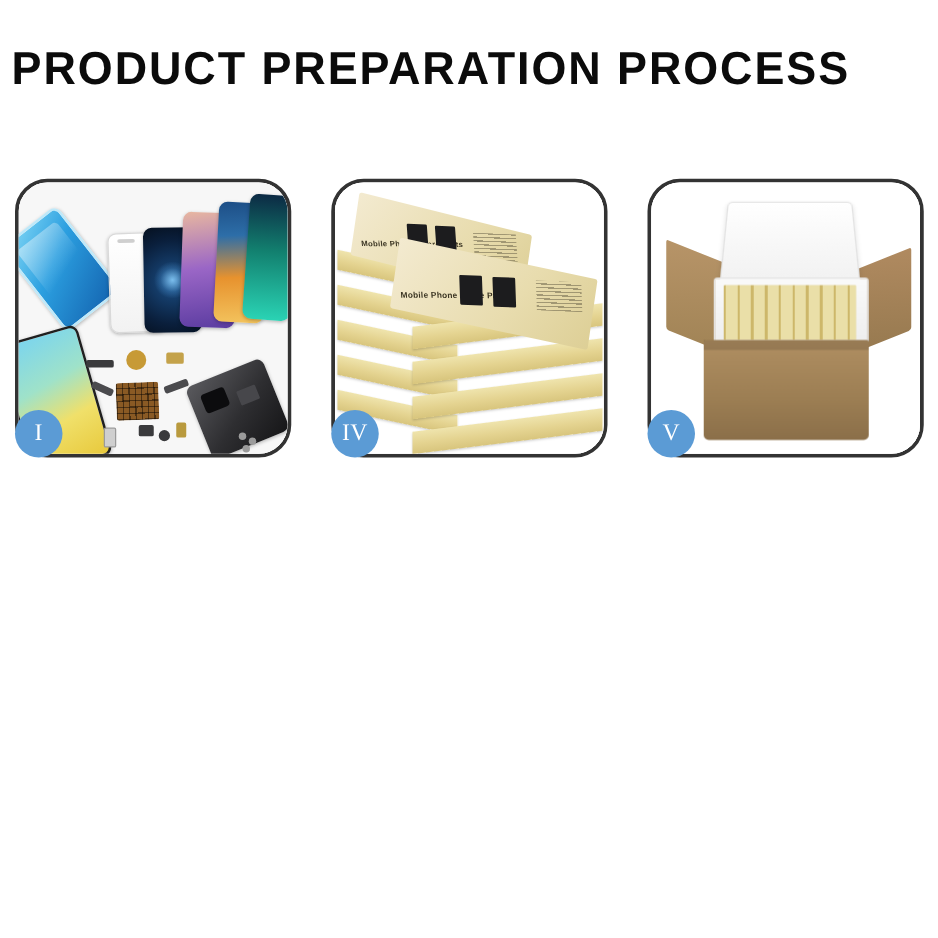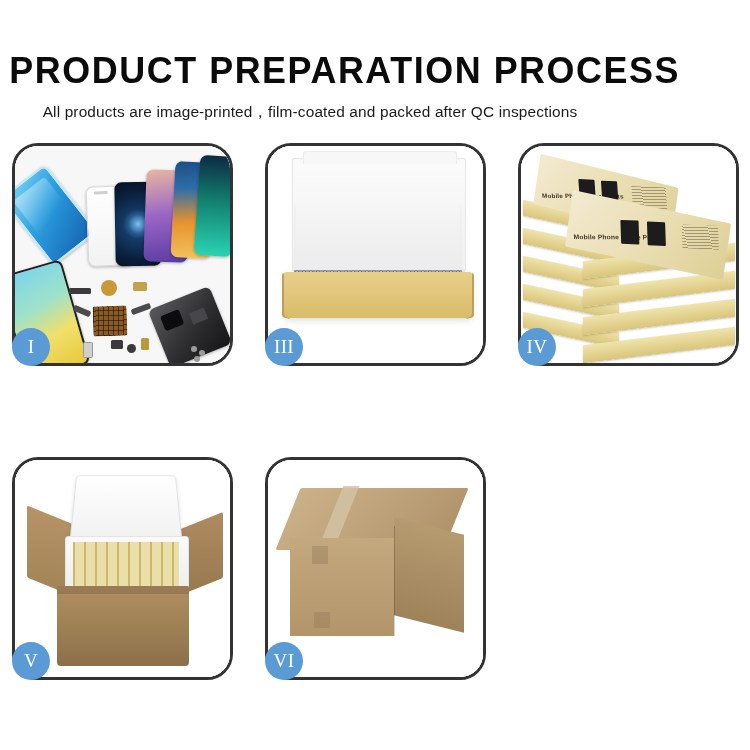--- a/index.html
+++ b/index.html
@@ -20,22 +20,21 @@
     height: 750px;
     background: #ffffff;
   }
 
   
   .header {
     position: absolute;
     left: 0;
     top: 36px;
     width: 620px;
-    text-align: center;
-    margin-top: 16px;
+    text-align: left;
   }
   .title {
     font-family: "Liberation Sans", sans-serif;
     font-size: 37px;
     font-weight: bold;
     letter-spacing: 1.6px;
     color: #0b0b0b;
     line-height: 1.05;
     white-space: nowrap;
     transform: scaleX(0.97);
@@ -369,21 +368,20 @@
   .c6-tab2{ position:absolute; left:46px; top:152px; width:16px; height:16px; background:rgba(0,0,0,0.08); }
   .c6-edge{ position:absolute; left:126px; top:66px; width:1px; height:110px; background:rgba(0,0,0,0.18); }
 </style>
 </head>
 <body>
 
 <div class="page">
 
   <div class="header">
     <div class="title">PRODUCT PREPARATION PROCESS</div>
-    <div class="subtitle">All products are image-printed，film-coated and packed after QC inspections</div>
   </div>
 
   <div class="grid">
 
     <div class="panel">
       <div class="panel-clip">
         <div class="p1-bg"></div>
         <div class="ph ph-a"></div>
         <div class="ph ph-b"></div>
         <div class="ph ph-c"></div>
@@ -401,32 +399,20 @@
         <div class="chip" style="left:96px; top:194px; width:12px; height:9px;"></div>
         <div class="chip" style="left:112px; top:198px; width:9px; height:9px; border-radius:50%;"></div>
         <div class="chip" style="left:126px; top:192px; width:8px; height:12px; background:#b99a3e;"></div>
         <div class="chip" style="left:68px; top:196px; width:8px; height:14px; background:#cfcfcf; border:1px solid #9a9a9a;"></div>
         <div class="chip" style="left:176px; top:200px; width:6px; height:6px; background:#9b9b9b; border-radius:50%; box-shadow:8px 4px 0 0 #9b9b9b, 3px 10px 0 0 #9b9b9b;"></div>
       </div>
       <div class="badge">I</div>
     </div>
 
 
-    <div class="panel">
-      <div class="panel-clip">
-        <div class="p3-bg"></div>
-        <div class="box3-lid"></div>
-        <div class="box3-foam"></div>
-        <div class="box3-flapL"></div>
-        <div class="box3-flapR"></div>
-        <div class="box3-inner-foam"></div>
-        <div class="box3-base"></div>
-      </div>
-      <div class="badge">III</div>
-    </div>
 
     <div class="panel">
       <div class="panel-clip">
         <div class="p4-bg"></div>
         <div class="stack">
 
           <div class="sbox" style="left:2px; top:56px; width:96px; height:16px; transform:skewY(12deg);"></div>
           <div class="sbox" style="left:2px; top:84px; width:96px; height:16px; transform:skewY(12deg);"></div>
           <div class="sbox" style="left:2px; top:112px; width:96px; height:16px; transform:skewY(12deg);"></div>
           <div class="sbox" style="left:2px; top:140px; width:96px; height:16px; transform:skewY(12deg);"></div>
@@ -462,28 +448,15 @@
         <div class="c5-flapL"></div>
         <div class="c5-flapR"></div>
         <div class="c5-foam-lid"></div>
         <div class="c5-foam-box"></div>
         <div class="c5-gold-fill"></div>
         <div class="c5-body"></div>
       </div>
       <div class="badge">V</div>
     </div>
 
-    <div class="panel">
-      <div class="panel-clip">
-        <div class="p6-bg"></div>
-        <div class="c6-top"></div>
-        <div class="c6-tape"></div>
-        <div class="c6-side"></div>
-        <div class="c6-front"></div>
-        <div class="c6-edge"></div>
-        <div class="c6-tab1"></div>
-        <div class="c6-tab2"></div>
-      </div>
-      <div class="badge">VI</div>
-    </div>
 
   </div>
 </div>
 
 </body></html>

